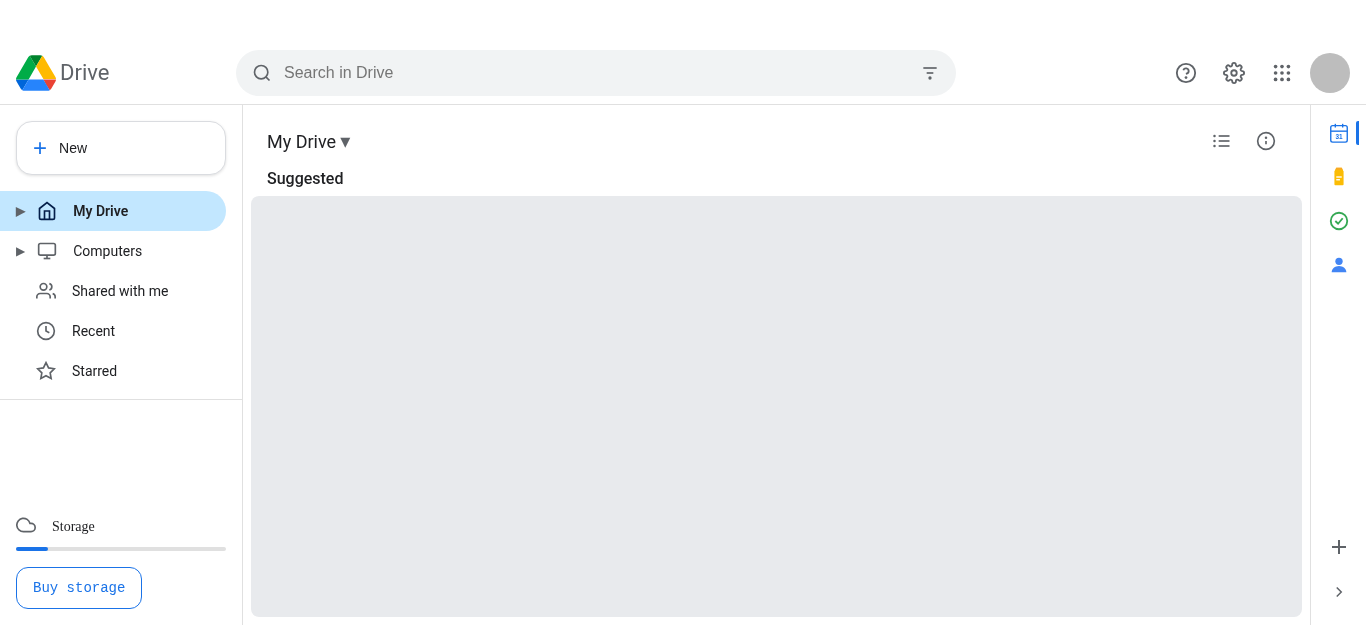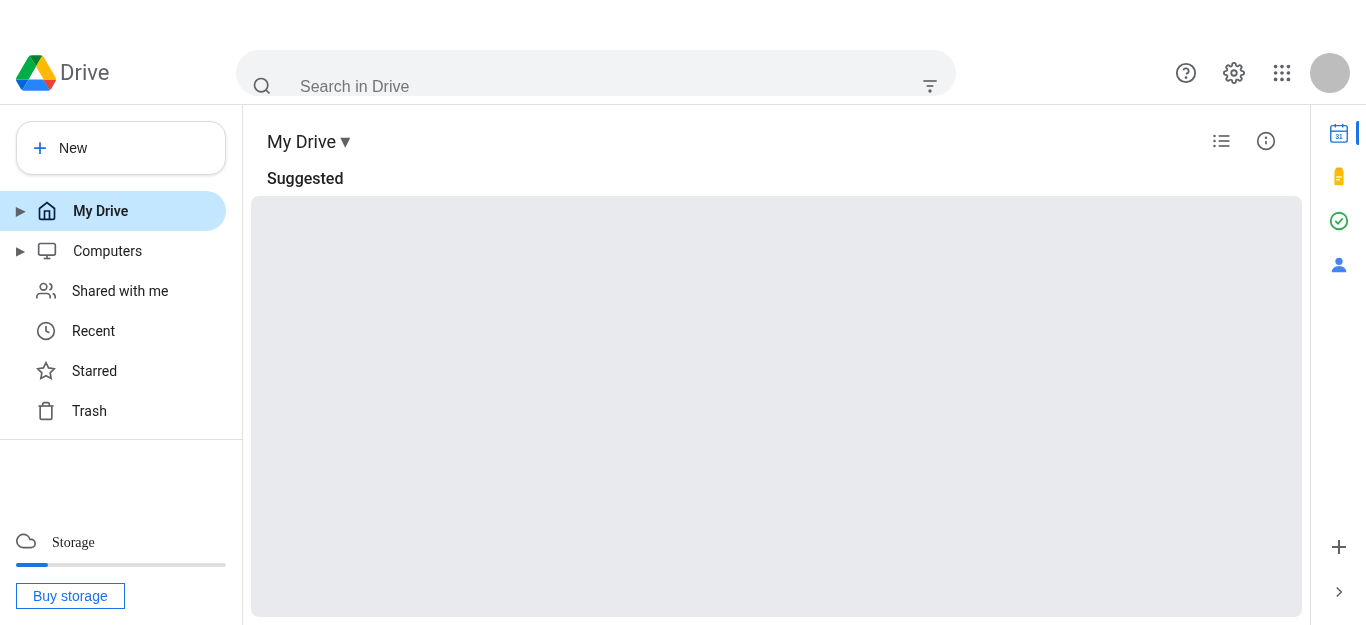--- a/index.html
+++ b/index.html
@@ -28,26 +28,26 @@
     }
     .logo-text {
       font-size: 22px;
       color: #5f6368;
       font-weight: 400;
     }
     .search-bar {
       flex: 1;
       max-width: 720px;
       display: flex;
-      align-items: flex-end;
+      align-items: center;
       background: #f1f3f4;
       border-radius: 24px;
       padding: 0 16px;
       height: 46px;
-      gap: 28px;
+      gap: 12px;
     }
     .search-bar input {
       border: none;
       background: transparent;
       outline: none;
       font-size: 16px;
       color: #202124;
       flex: 1;
     }
     .search-filter-icon {
@@ -176,25 +176,25 @@
     .storage-bar-fill {
       background: #1a73e8;
       height: 4px;
       border-radius: 4px;
       width: 15%;
     }
     .buy-storage-btn {
       border: 1px solid #1a73e8;
       background: #fff;
       color: #1a73e8;
-      border-radius: 0;
-      padding: 4px 16px;
+      border-radius: 12px;
+      padding: 12px 16px;
       font-size: 14px;
       cursor: pointer;
-      font-family: Liberation Sans, sans-serif;
+      font-family: Liberation Mono, monospace;
       margin-top: 8px;
     }
 
     
     .main {
       flex: 1;
       display: flex;
       flex-direction: column;
       overflow: hidden;
     }
@@ -430,29 +430,20 @@
 
     <div class="sidebar-item">
       <span class="item-icon" style="margin-left:20px;">
         <svg width="20" height="20" viewBox="0 0 24 24" fill="none" stroke="#5f6368" stroke-width="2">
           <polygon points="12 2 15.09 8.26 22 9.27 17 14.14 18.18 21.02 12 17.77 5.82 21.02 7 14.14 2 9.27 8.91 8.26 12 2"></polygon>
         </svg>
       </span>
       <span>Starred</span>
     </div>
 
-    <div class="sidebar-item">
-      <span class="item-icon" style="margin-left:20px;">
-        <svg width="20" height="20" viewBox="0 0 24 24" fill="none" stroke="#5f6368" stroke-width="2">
-          <polyline points="3 6 5 6 21 6"></polyline>
-          <path d="M19 6v14a2 2 0 0 1-2 2H7a2 2 0 0 1-2-2V6m3 0V4a2 2 0 0 1 2-2h4a2 2 0 0 1 2 2v2"></path>
-        </svg>
-      </span>
-      <span>Trash</span>
-    </div>
 
     <hr class="sidebar-divider">
 
     <div class="storage-section">
       <div class="storage-label">
         <span class="item-icon">
           <svg width="20" height="20" viewBox="0 0 24 24" fill="none" stroke="#5f6368" stroke-width="2">
             <path d="M18 10h-1.26A8 8 0 1 0 9 20h9a5 5 0 0 0 0-10z"></path>
           </svg>
         </span>

